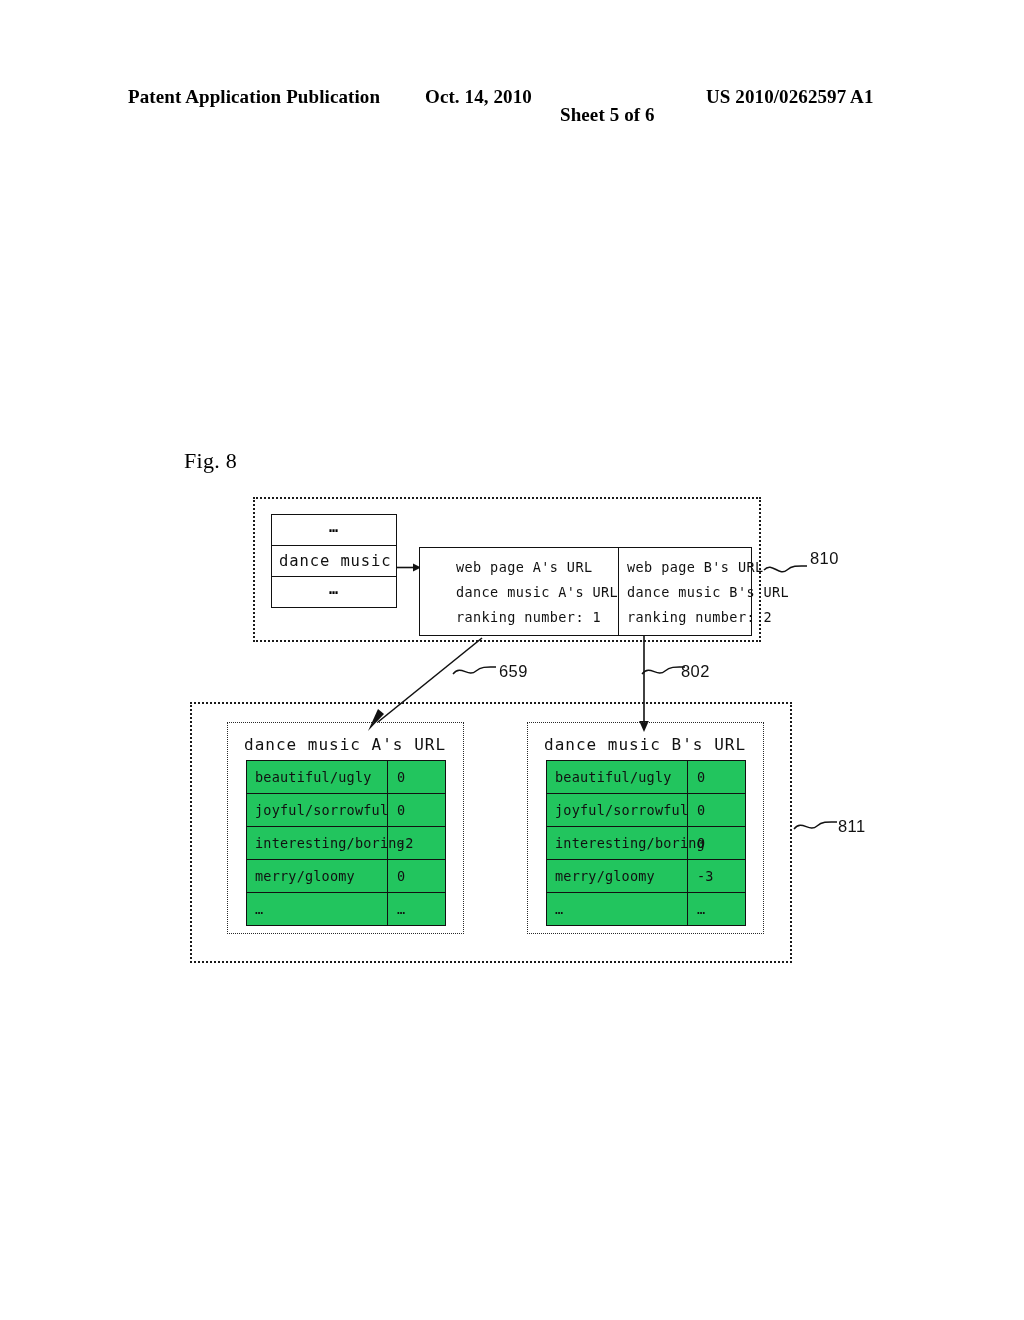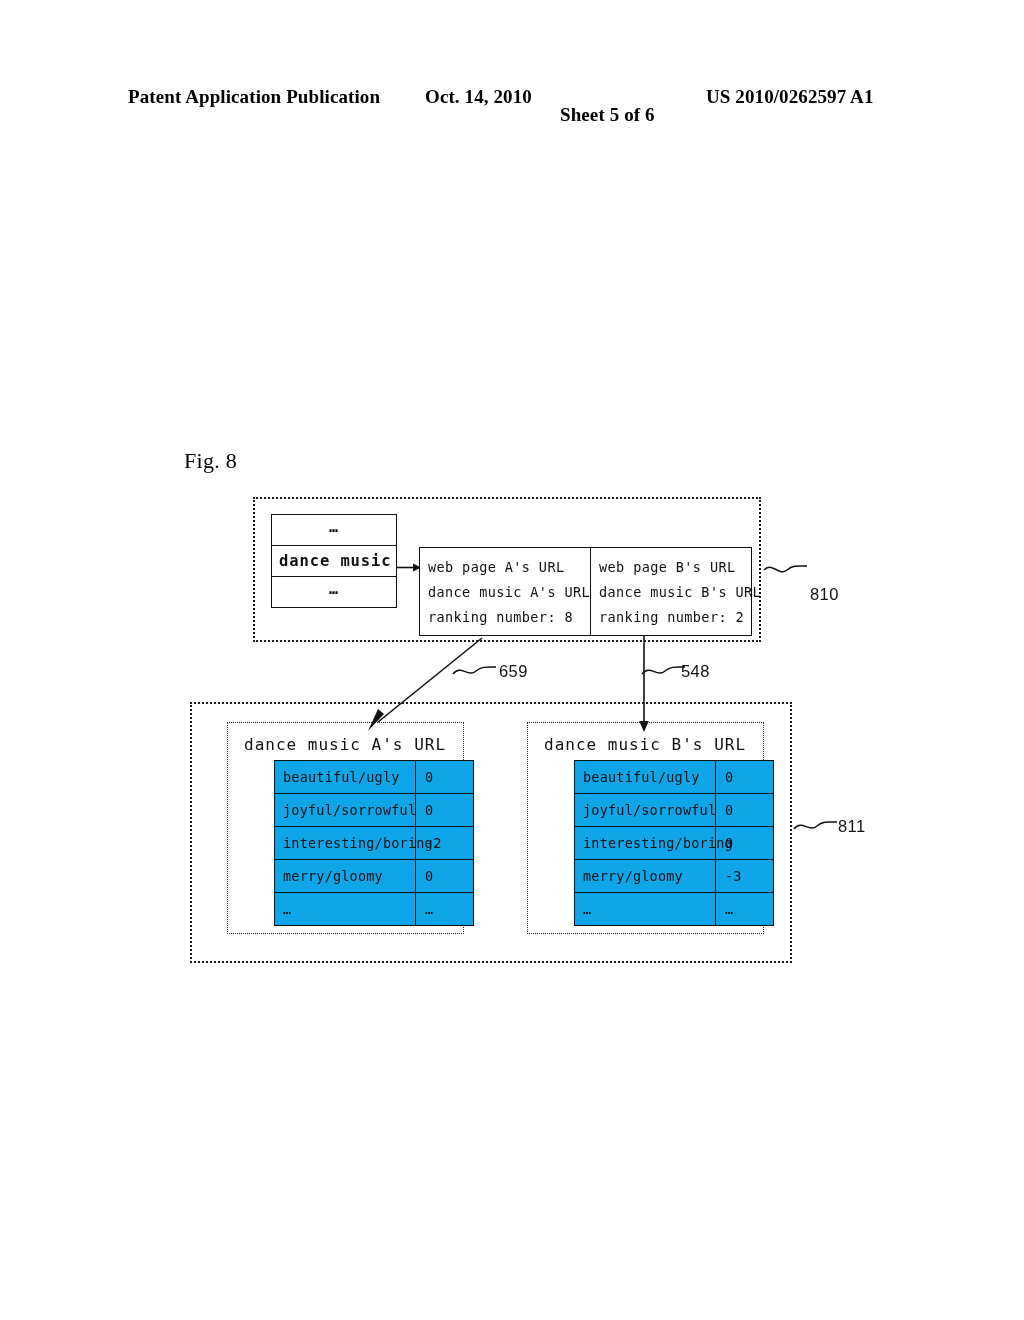--- a/index.html
+++ b/index.html
@@ -90,39 +90,40 @@
     position: absolute;
     left: 0;
     width: 100%;
     height: 31px;
     box-sizing: border-box;
     display: flex;
     align-items: center;
     justify-content: center;
   }
   #keyword-stack .kw-row.r0 { top: 0px;  border-bottom: 1.6px solid #111; }
-  #keyword-stack .kw-row.r1 { top: 31px; border-bottom: 1.6px solid #111; justify-content: flex-start; padding-left: 7px; font-weight: bold; }
+  #keyword-stack .kw-row.r1 { top: 31px; border-bottom: 1.6px solid #111; justify-content: flex-start; padding-left: 7px; }
   #keyword-stack .kw-row.r2 { top: 62px; }
   .ellipsis-dots {
     font-family: "DejaVu Sans Mono", "Liberation Mono", monospace;
     font-size: 15px;
     font-weight: bold;
     letter-spacing: 1px;
     line-height: 1;
     position: relative;
     top: -3px;
   }
 
   
   #record-pair {
     left: 419px;
     top: 547px;
     width: 333px;
     height: 89px;
     display: flex;
+    padding-left: 28px;
   }
   .record-col {
     flex: 1 1 0;
     position: relative;
     box-sizing: border-box;
     padding: 7px 0 0 8px;
   }
   .record-col.left { border-right: 1.6px solid #111; }
   .record-col .rec-line { display: block; height: 25px; line-height: 25px; }
 
@@ -150,23 +151,22 @@
   
   .url-block-title {
     position: absolute;
     left: 16px;
     top: 12px;
   }
   .attr-table {
     position: absolute;
     border-collapse: collapse;
     border: 1.6px solid #111;
-    background: #0ea5e9;
+    background: #22c55e;
     table-layout: fixed;
-    margin-left: 28px;
   }
   .attr-table td {
     border: 1.6px solid #111;
     height: 32px;
     padding: 0 0 0 8px;
     font-family: "DejaVu Sans Mono", "Liberation Mono", monospace;
     font-size: 13.5px;
     letter-spacing: 0.2px;
     color: #111;
     white-space: nowrap;
@@ -202,51 +202,51 @@
 
 <svg id="arrow-keyword-to-records" viewBox="0 0 24 9">
   <line x1="0" y1="4.5" x2="17" y2="4.5" stroke="#111" stroke-width="1.6"></line>
   <polygon points="16,0.6 24,4.5 16,8.4" fill="#111"></polygon>
 </svg>
 
 <div class="solid-box" id="record-pair">
   <div class="record-col left">
     <span class="fig-text rec-line">web page A's URL</span>
     <span class="fig-text rec-line">dance music A's URL</span>
-    <span class="fig-text rec-line">ranking number: 8</span>
+    <span class="fig-text rec-line">ranking number: 1</span>
   </div>
   <div class="record-col right">
     <span class="fig-text rec-line">web page B's URL</span>
     <span class="fig-text rec-line">dance music B's URL</span>
     <span class="fig-text rec-line">ranking number: 2</span>
   </div>
 </div>
 
 <svg class="leader" style="left:763px; top:558px; width:46px; height:22px;" viewBox="0 0 46 22">
   <path d="M1,12 C9,3 16,19 24,12 C30,7 36,8 44,8" stroke="#111" stroke-width="1.5" fill="none"></path>
 </svg>
-<div class="ref-label" style="left:810px; top:585px;">810</div>
+<div class="ref-label" style="left:810px; top:549px;">810</div>
 
 <svg style="position:absolute; left:356px; top:636px; width:130px; height:98px;" viewBox="0 0 130 98">
   <line x1="126" y1="2" x2="22" y2="86" stroke="#111" stroke-width="1.6"></line>
   <polygon points="12,95 28,78 22,73" fill="#111"></polygon>
 </svg>
 <svg class="leader" style="left:452px; top:660px; width:46px; height:20px;" viewBox="0 0 46 20">
   <path d="M1,14 C9,4 16,18 24,11 C30,6 36,7 44,7" stroke="#111" stroke-width="1.4" fill="none"></path>
 </svg>
 <div class="ref-label" style="left:499px; top:662px;">659</div>
 
 <svg style="position:absolute; left:636px; top:636px; width:16px; height:98px;" viewBox="0 0 16 98">
   <line x1="8" y1="0" x2="8" y2="87" stroke="#111" stroke-width="1.6"></line>
   <polygon points="3.2,85 12.8,85 8,96" fill="#111"></polygon>
 </svg>
 <svg class="leader" style="left:641px; top:660px; width:46px; height:20px;" viewBox="0 0 46 20">
   <path d="M1,14 C9,4 16,18 24,11 C30,6 36,7 44,7" stroke="#111" stroke-width="1.4" fill="none"></path>
 </svg>
-<div class="ref-label" style="left:681px; top:662px;">548</div>
+<div class="ref-label" style="left:681px; top:662px;">802</div>
 
 <div class="dotted-region" id="region-811" style="left:190px; top:702px; width:602px; height:261px;"></div>
 
 <div class="dotted-region thin" id="block-a" style="left:227px; top:722px; width:237px; height:212px;">
   <div class="fig-text title url-block-title">dance music A's URL</div>
 </div>
 <table class="attr-table" id="table-a" style="left:246px; top:760px; width:200px;">
   <tbody>
     <tr>
       <td>beautiful/ugly</td>

